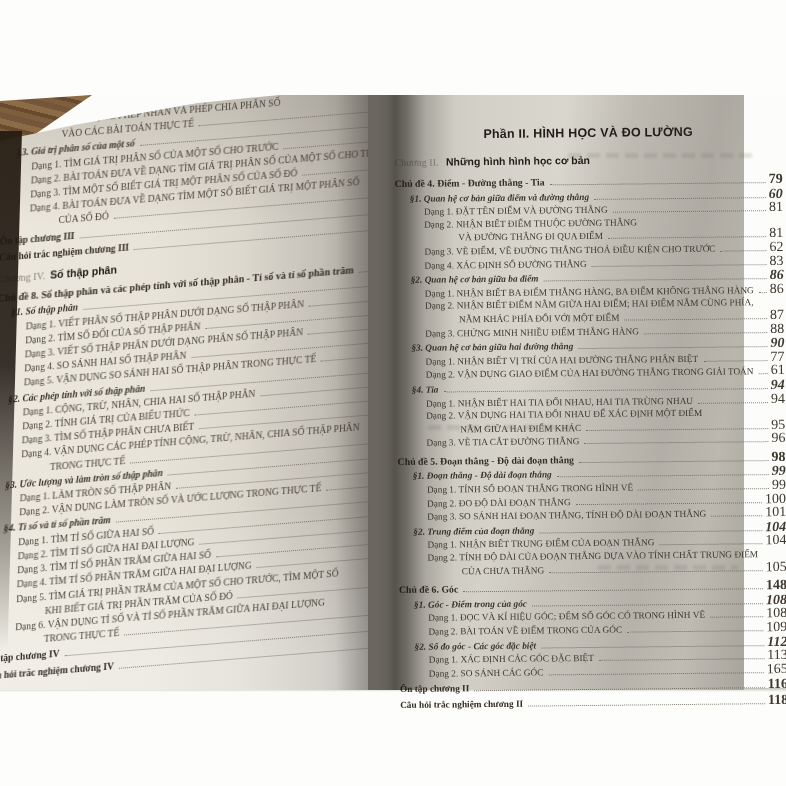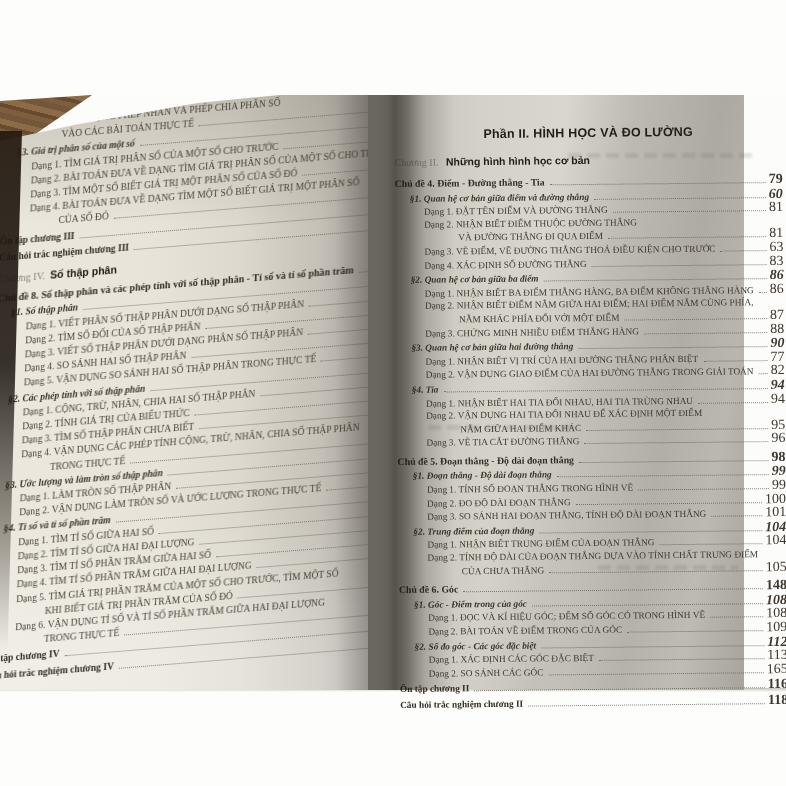--- a/index.html
+++ b/index.html
@@ -250,21 +250,21 @@
               <span class="t">Dạng 2. NHẬN BIẾT ĐIỂM THUỘC ĐƯỜNG THẲNG</span>
             </div>
             <div class="row cont">
               <span class="t">VÀ ĐƯỜNG THẲNG ĐI QUA ĐIỂM</span>
               <span class="leader"></span>
               <span class="pg">81</span>
             </div>
             <div class="row dang">
               <span class="t">Dạng 3. VẼ ĐIỂM, VẼ ĐƯỜNG THẲNG THOẢ ĐIỀU KIỆN CHO TRƯỚC</span>
               <span class="leader"></span>
-              <span class="pg">63</span>
+              <span class="pg">62</span>
             </div>
             <div class="row dang">
               <span class="t">Dạng 4. XÁC ĐỊNH SỐ ĐƯỜNG THẲNG</span>
               <span class="leader"></span>
               <span class="pg">83</span>
             </div>
             <div class="row section">
               <span class="t">§2. Quan hệ cơ bản giữa ba điểm</span>
               <span class="leader"></span>
               <span class="pg">86</span>
@@ -293,21 +293,21 @@
               <span class="pg">90</span>
             </div>
             <div class="row dang">
               <span class="t">Dạng 1. NHẬN BIẾT VỊ TRÍ CỦA HAI ĐƯỜNG THẲNG PHÂN BIỆT</span>
               <span class="leader"></span>
               <span class="pg">77</span>
             </div>
             <div class="row dang">
               <span class="t">Dạng 2. VẬN DỤNG GIAO ĐIỂM CỦA HAI ĐƯỜNG THẲNG TRONG GIẢI TOÁN</span>
               <span class="leader"></span>
-              <span class="pg">82</span>
+              <span class="pg">61</span>
             </div>
             <div class="row section">
               <span class="t">§4. Tia</span>
               <span class="leader"></span>
               <span class="pg">94</span>
             </div>
             <div class="row dang">
               <span class="t">Dạng 1. NHẬN BIẾT HAI TIA ĐỐI NHAU, HAI TIA TRÙNG NHAU</span>
               <span class="leader"></span>
               <span class="pg">94</span>

